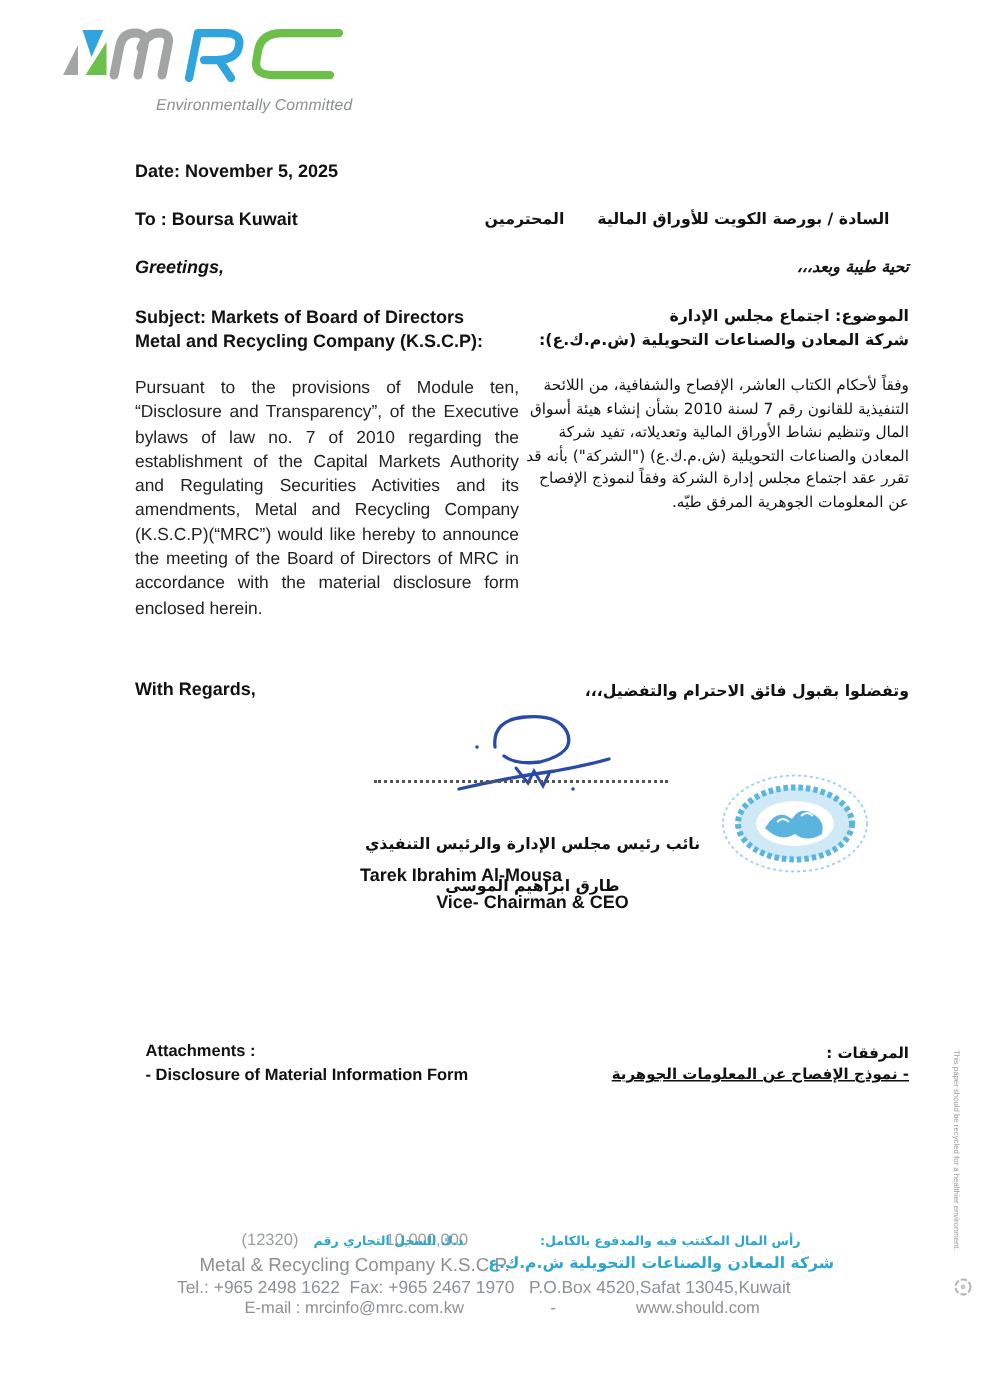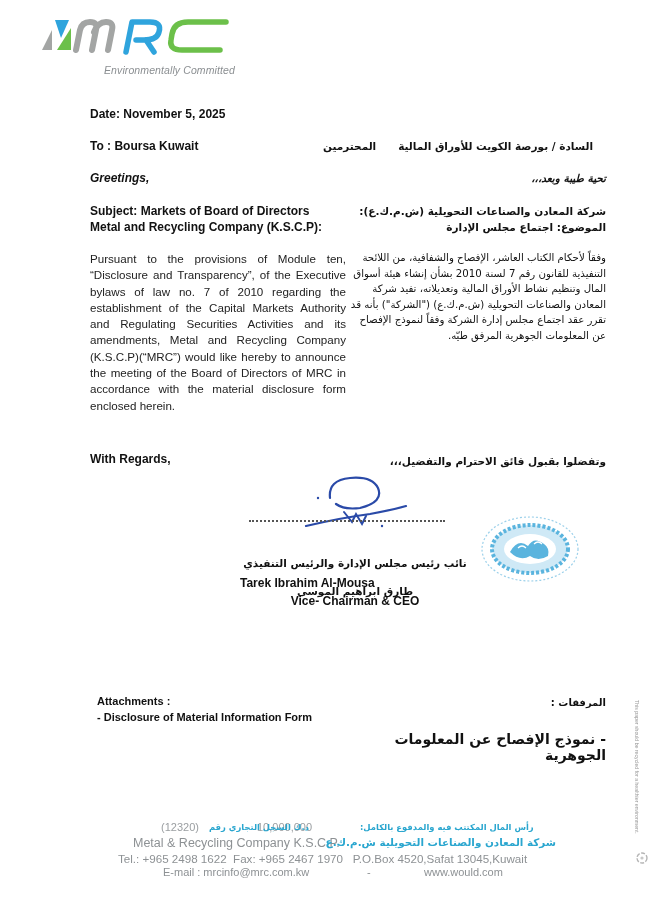--- a/index.html
+++ b/index.html
@@ -36,21 +36,21 @@
   .sig-ar1 { left: 240px; top: 541px; width: 230px; text-align: center; direction: rtl; font-family: "DejaVu Sans", sans-serif; font-size: 10.5px; font-weight: bold; margin-top: 44px; }
   .sig-ar2 { left: 240px; top: 557px; width: 230px; text-align: center; direction: rtl; font-family: "DejaVu Sans", sans-serif; font-size: 10.5px; font-weight: bold; }
   .sig-en1 { left: 240px; top: 576px; width: 230px; text-align: left; }
   .sig-en2 { left: 240px; top: 594px; width: 230px; text-align: center; }
 
   #seal { left: 478px; top: 514px; width: 104px; height: 70px; }
 
   .att-title { left: 97px; top: 695px; font-size: 11px; }
   .att-item { left: 97px; top: 711px; font-size: 11px; }
   .ar-att-title { right: 55px; top: 697px; width: 260px; font-size: 10px; }
-  .ar-att-item { right: 55px; top: 731px; width: 260px; font-size: 14px; }
+  .ar-att-item { right: 55px; top: 711px; width: 260px; font-size: 10px; text-decoration: underline; }
 
   .f1-ar { left: 360px; top: 822px; width: 196px; direction: rtl; text-align: left; font-family: "DejaVu Sans", sans-serif; font-size: 8.4px; font-weight: bold; color: #2aa6cf; white-space: nowrap; }
   .f1-num { left: 257px; top: 821px; font-size: 11px; color: #9a9ea1; }
   .f1-cr { left: 209px; top: 822px; font-family: "DejaVu Sans", sans-serif; font-size: 8.4px; font-weight: bold; color: #2aa6cf; direction: rtl; }
   .f1-crnum { left: 161px; top: 821px; font-size: 11px; color: #9a9ea1; }
   .f2-en { left: 133px; top: 836px; font-size: 12.5px; color: #8d9194; }
   .f2-ar { left: 344px; top: 836px; width: 212px; direction: rtl; text-align: left; font-family: "DejaVu Sans", sans-serif; font-size: 10.4px; font-weight: bold; color: #2aa6cf; white-space: nowrap; }
   .f3 { left: 118px; top: 852px; font-size: 11.6px; color: #8d9194; white-space: nowrap; }
   .f4-email { left: 163px; top: 866px; font-size: 11px; color: #8d9194; }
   .f4-dash { left: 367px; top: 866px; font-size: 11px; color: #8d9194; }
@@ -76,22 +76,22 @@
 <div class="abs en to">To : Boursa Kuwait</div>
 <div class="abs en greet">Greetings,</div>
 <div class="abs en subj">
   <div>Subject: Markets of Board of Directors</div>
   <div>Metal and Recycling Company (K.S.C.P):</div>
 </div>
 
 <div class="abs ar ar-to" style="white-space:pre;">السادة / بورصة الكويت للأوراق المالية      المحترمين</div>
 <div class="abs ar ar-greet">تحية طيبة وبعد،،،</div>
 <div class="abs ar ar-subj">
+  <div>الموضوع: اجتماع مجلس الإدارة</div>
   <div>شركة المعادن والصناعات التحويلية (ش.م.ك.ع):</div>
-  <div>الموضوع: اجتماع مجلس الإدارة</div>
 </div>
 
 <div class="abs body-en">Pursuant to the provisions of Module ten, “Disclosure and Transparency”, of the Executive bylaws of law no. 7 of 2010 regarding the establishment of the Capital Markets Authority and Regulating Securities Activities and its amendments, Metal and Recycling Company (K.S.C.P)(“MRC”) would like hereby to announce the meeting of the Board of Directors of MRC in accordance with the material disclosure form enclosed herein.</div>
 <div class="abs ar-norm body-ar">وفقاً لأحكام الكتاب العاشر، الإفصاح والشفافية، من اللائحة التنفيذية للقانون رقم 7 لسنة 2010 بشأن إنشاء هيئة أسواق المال وتنظيم نشاط الأوراق المالية وتعديلاته، تفيد شركة المعادن والصناعات التحويلية (ش.م.ك.ع) ("الشركة") بأنه قد تقرر عقد اجتماع مجلس إدارة الشركة وفقاً لنموذج الإفصاح عن المعلومات الجوهرية المرفق طيّه.</div>
 
 <div class="abs en regards">With Regards,</div>
 <div class="abs ar ar-regards">وتفضلوا بقبول فائق الاحترام والتفضيل،،،</div>
 
 <svg id="signature" class="abs" viewBox="0 0 120 60">
   <path d="M30,24 Q28,6 50,4 Q72,2 78,14 Q84,28 60,34 Q44,36 36,30" stroke="#2a4aa8" stroke-width="2.2" fill="none" stroke-linecap="round"></path>
@@ -126,19 +126,19 @@
 <div class="abs f1-cr">
   <span>د.ك</span>
   <span>السجل التجاري رقم</span>
 </div>
 <div class="abs f1-crnum">(12320)</div>
 <div class="abs f2-en">Metal &amp; Recycling Company K.S.C.P.</div>
 <div class="abs f2-ar">شركة المعادن والصناعات التحويلية ش.م.ك.ع</div>
 <div class="abs f3" style="white-space:pre;">Tel.: +965 2498 1622  Fax: +965 2467 1970   P.O.Box 4520,Safat 13045,Kuwait</div>
 <div class="abs f4-email">E-mail : mrcinfo@mrc.com.kw</div>
 <div class="abs f4-dash">-</div>
-<div class="abs f4-web">www.would.com</div>
+<div class="abs f4-web">www.should.com</div>
 
 <div class="abs side-note">This paper should be recycled for a healthier environment.</div>
 <svg id="recycle" class="abs" viewBox="0 0 12 12">
   <circle cx="6" cy="6" r="5" fill="none" stroke="#b5b5b5" stroke-width="1.4" stroke-dasharray="4 1.5"></circle>
   <circle cx="6" cy="6" r="1.6" fill="#c8c8c8"></circle>
 </svg>
 
 </body></html>

